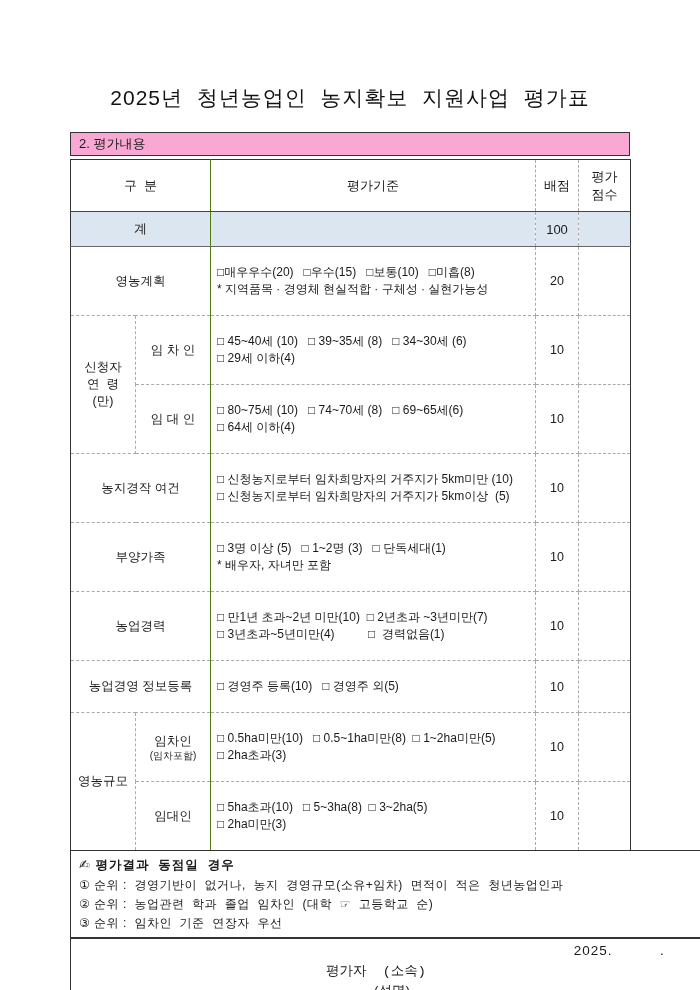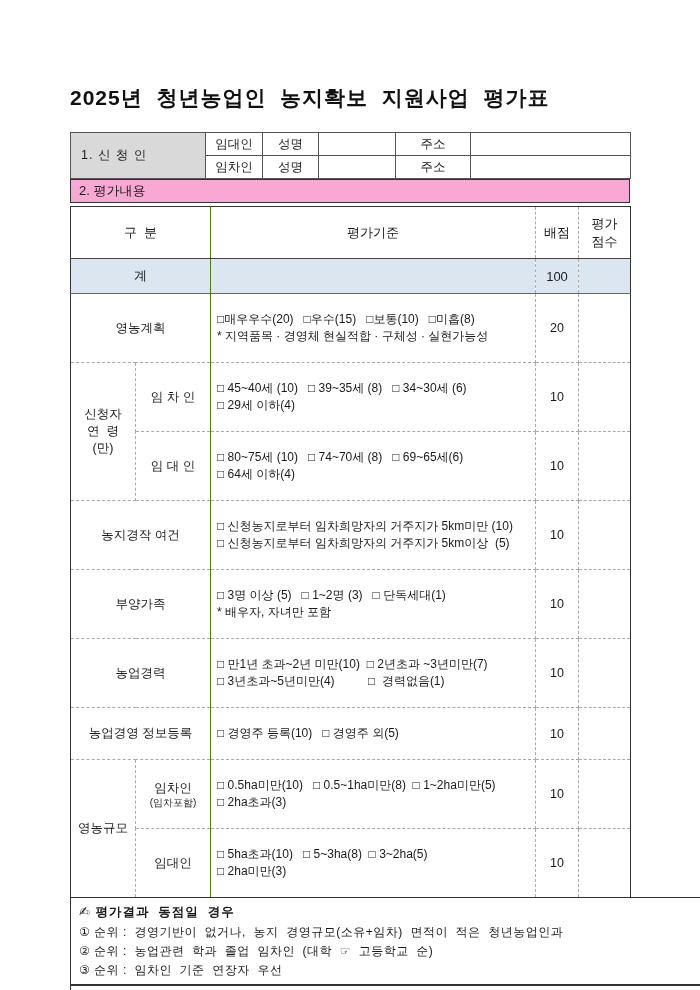--- a/index.html
+++ b/index.html
@@ -1,19 +1,19 @@
 <!DOCTYPE html>
 <html><head>
 <meta charset="utf-8">
 <style>
   * { margin:0; padding:0; box-sizing:border-box; }
   html,body { background:#ffffff; }
   body { font-family:"Liberation Sans","DejaVu Sans",sans-serif; color:#1a1a1a; }
   .page { width:700px; height:990px; background:#fff; padding:84px 70px 0 70px; position:relative; }
-  .title { font-size:21px; font-weight:bold; text-align:left; letter-spacing:1px; line-height:28px; margin-bottom:20px; color:#111; }
+  .title { font-size:21px; font-weight:normal; text-align:center; letter-spacing:1px; line-height:28px; margin-bottom:20px; color:#111; }
 
   table.tbl { border-collapse:collapse; table-layout:fixed; width:560px; }
   table.tbl td { font-size:12.5px; vertical-align:middle; overflow:hidden; }
 
   
   table.applicant { border:1.5px solid #333; }
   table.applicant td { border:1px solid #555; height:23px; }
   .grey { background:#d9d9d9; }
   .label-cell { padding-left:10px; font-size:13px; letter-spacing:1px; }
   .c { text-align:center; }
@@ -46,47 +46,20 @@
   .sig-sign { position:absolute; right:25px; top:7px; }
   .pencil { font-size:13px; }
 </style>
 </head>
 <body>
 
 <div class="page">
 
   <div class="title pre">2025년  청년농업인  농지확보  지원사업  평가표</div>
 
-  <table class="tbl applicant">
-    <colgroup>
-        <col style="width:135px">
-        <col style="width:57px">
-        <col style="width:56px">
-        <col style="width:77px">
-        <col style="width:75px">
-        <col style="width:160px">
-      </colgroup>
-    <tbody>
-        <tr>
-      <td rowspan="2" class="grey label-cell pre">1. 신 청 인</td>
-      <td class="c">임대인</td>
-      <td class="c">성명</td>
-      <td></td>
-      <td class="c">주소</td>
-      <td></td>
-    </tr>
-    <tr>
-      <td class="c">임차인</td>
-      <td class="c">성명</td>
-      <td></td>
-      <td class="c">주소</td>
-      <td></td>
-    </tr>
-  </tbody>
-    </table>
 
   <div class="banner">2. 평가내용</div>
 
   <table class="tbl eval">
     <colgroup>
         <col style="width:65px">
         <col style="width:75px">
         <col style="width:325px">
         <col style="width:43px">
         <col style="width:52px">

